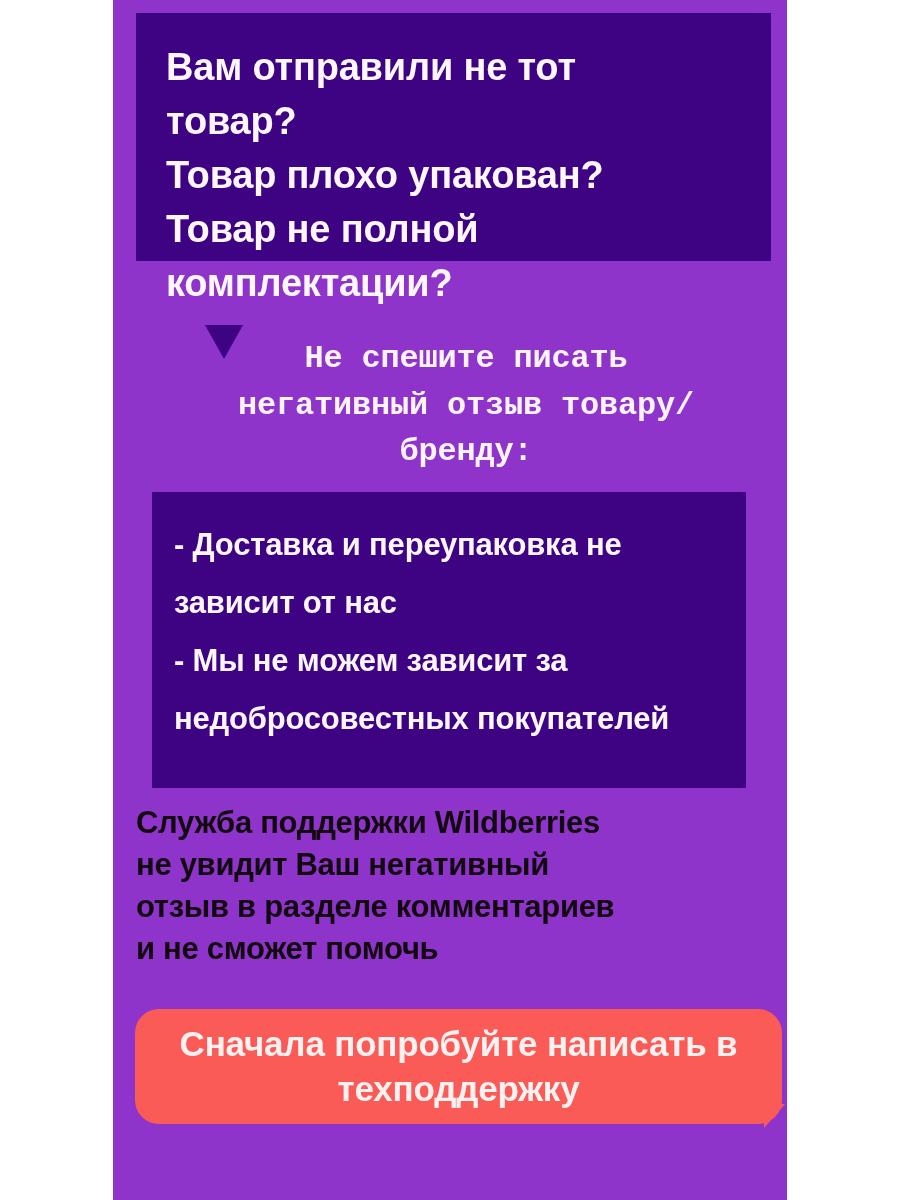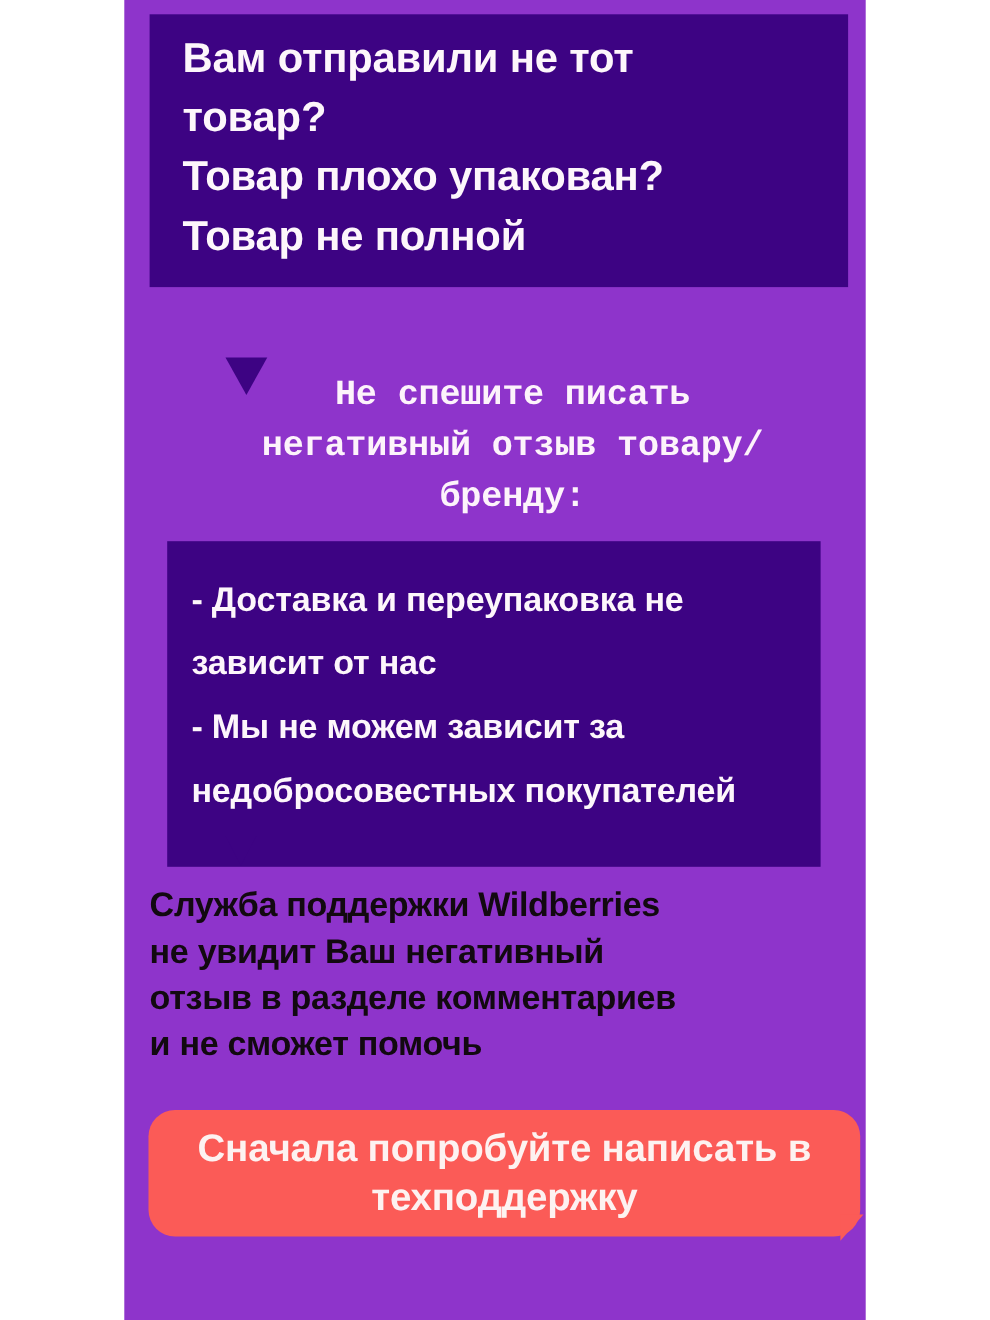--- a/index.html
+++ b/index.html
@@ -33,21 +33,21 @@
 
   
   .bubble-one {
     position: absolute;
     left: 23px;      
     top: 13px;
     width: 635px;    
     height: 248px;   
     background: #3d0383;
     box-sizing: border-box;
-    padding: 14px 26px 10px 30px;
+    padding: 28px 26px 10px 30px;
   }
   .bubble-one-tail {
     position: absolute;
     left: 92px;      
     top: 325px;
     width: 0;
     height: 0;
     border-left: 19px solid transparent;
     border-right: 19px solid transparent;
     border-top: 34px solid #3d0383;
@@ -159,20 +159,21 @@
 <body>
 
 <div class="poster">
   <div class="purple-panel">
 
     <div class="bubble-one">
       <p>Вам отправили не тот</p>
       <p>товар?</p>
       <p>Товар плохо упакован?</p>
       <p>Товар не полной</p>
+      <p>комплектации?</p>
     </div>
     <div class="bubble-one-tail"></div>
 
     <div class="mid-text">
       <p>Не спешите писать</p>
       <p>негативный отзыв товару/</p>
       <p>бренду:</p>
     </div>
 
     <div class="bubble-two">

